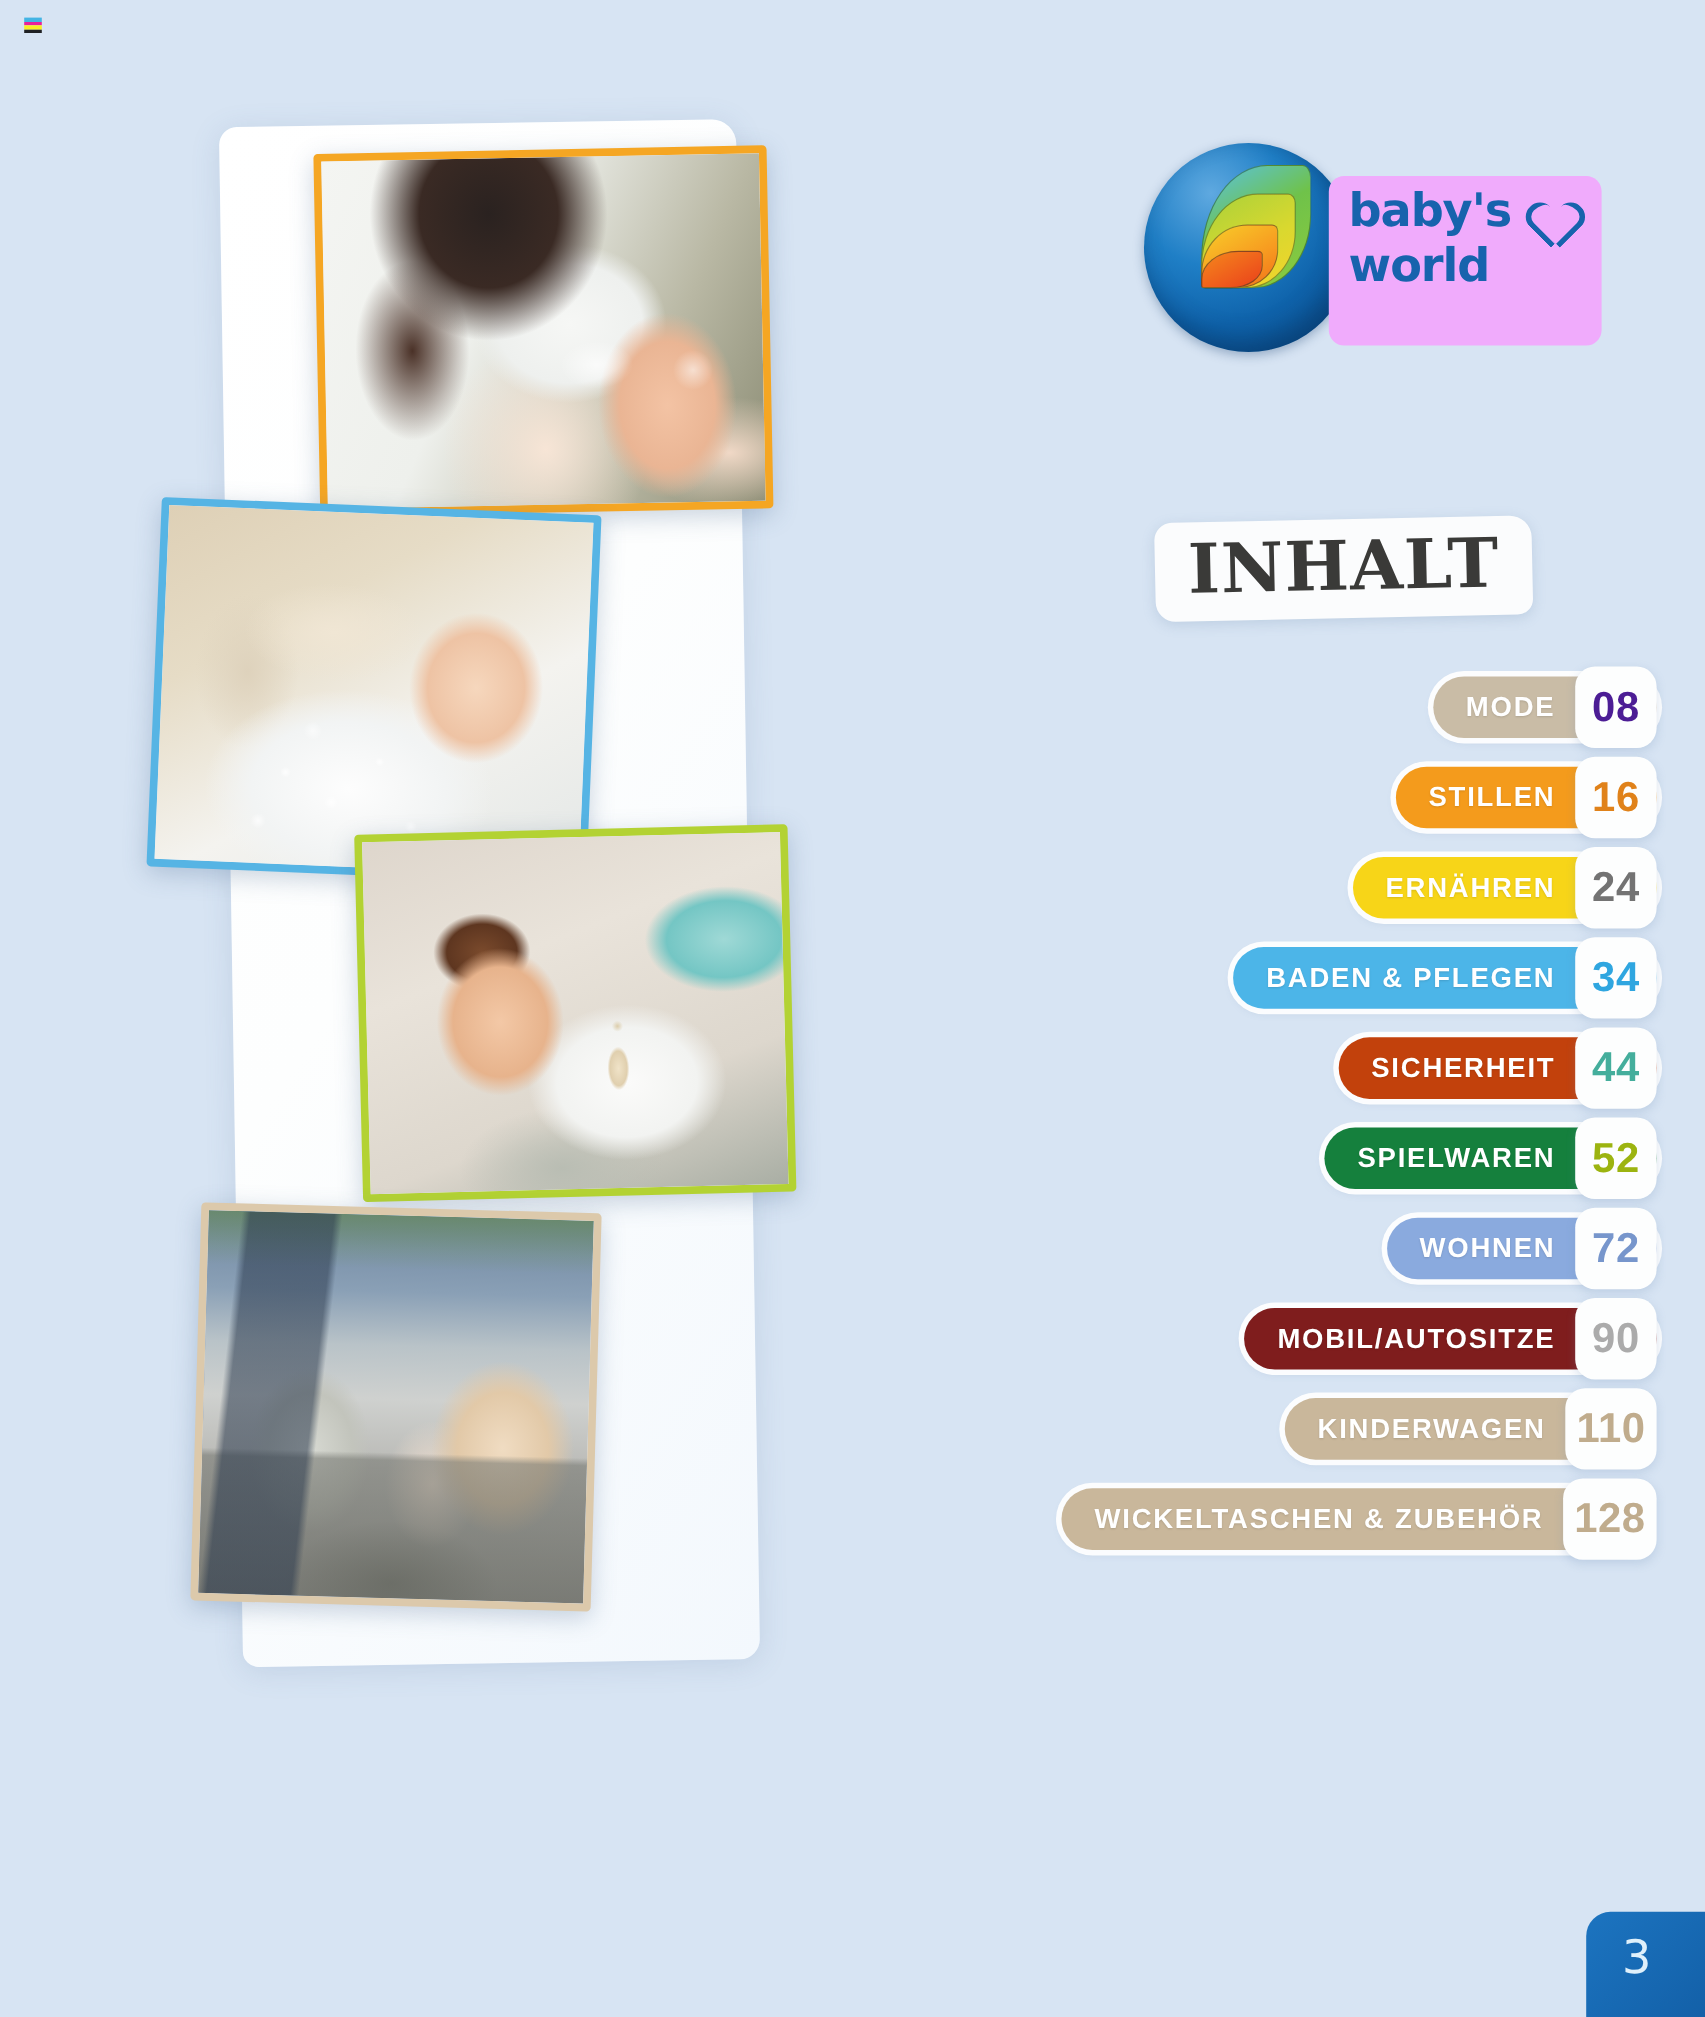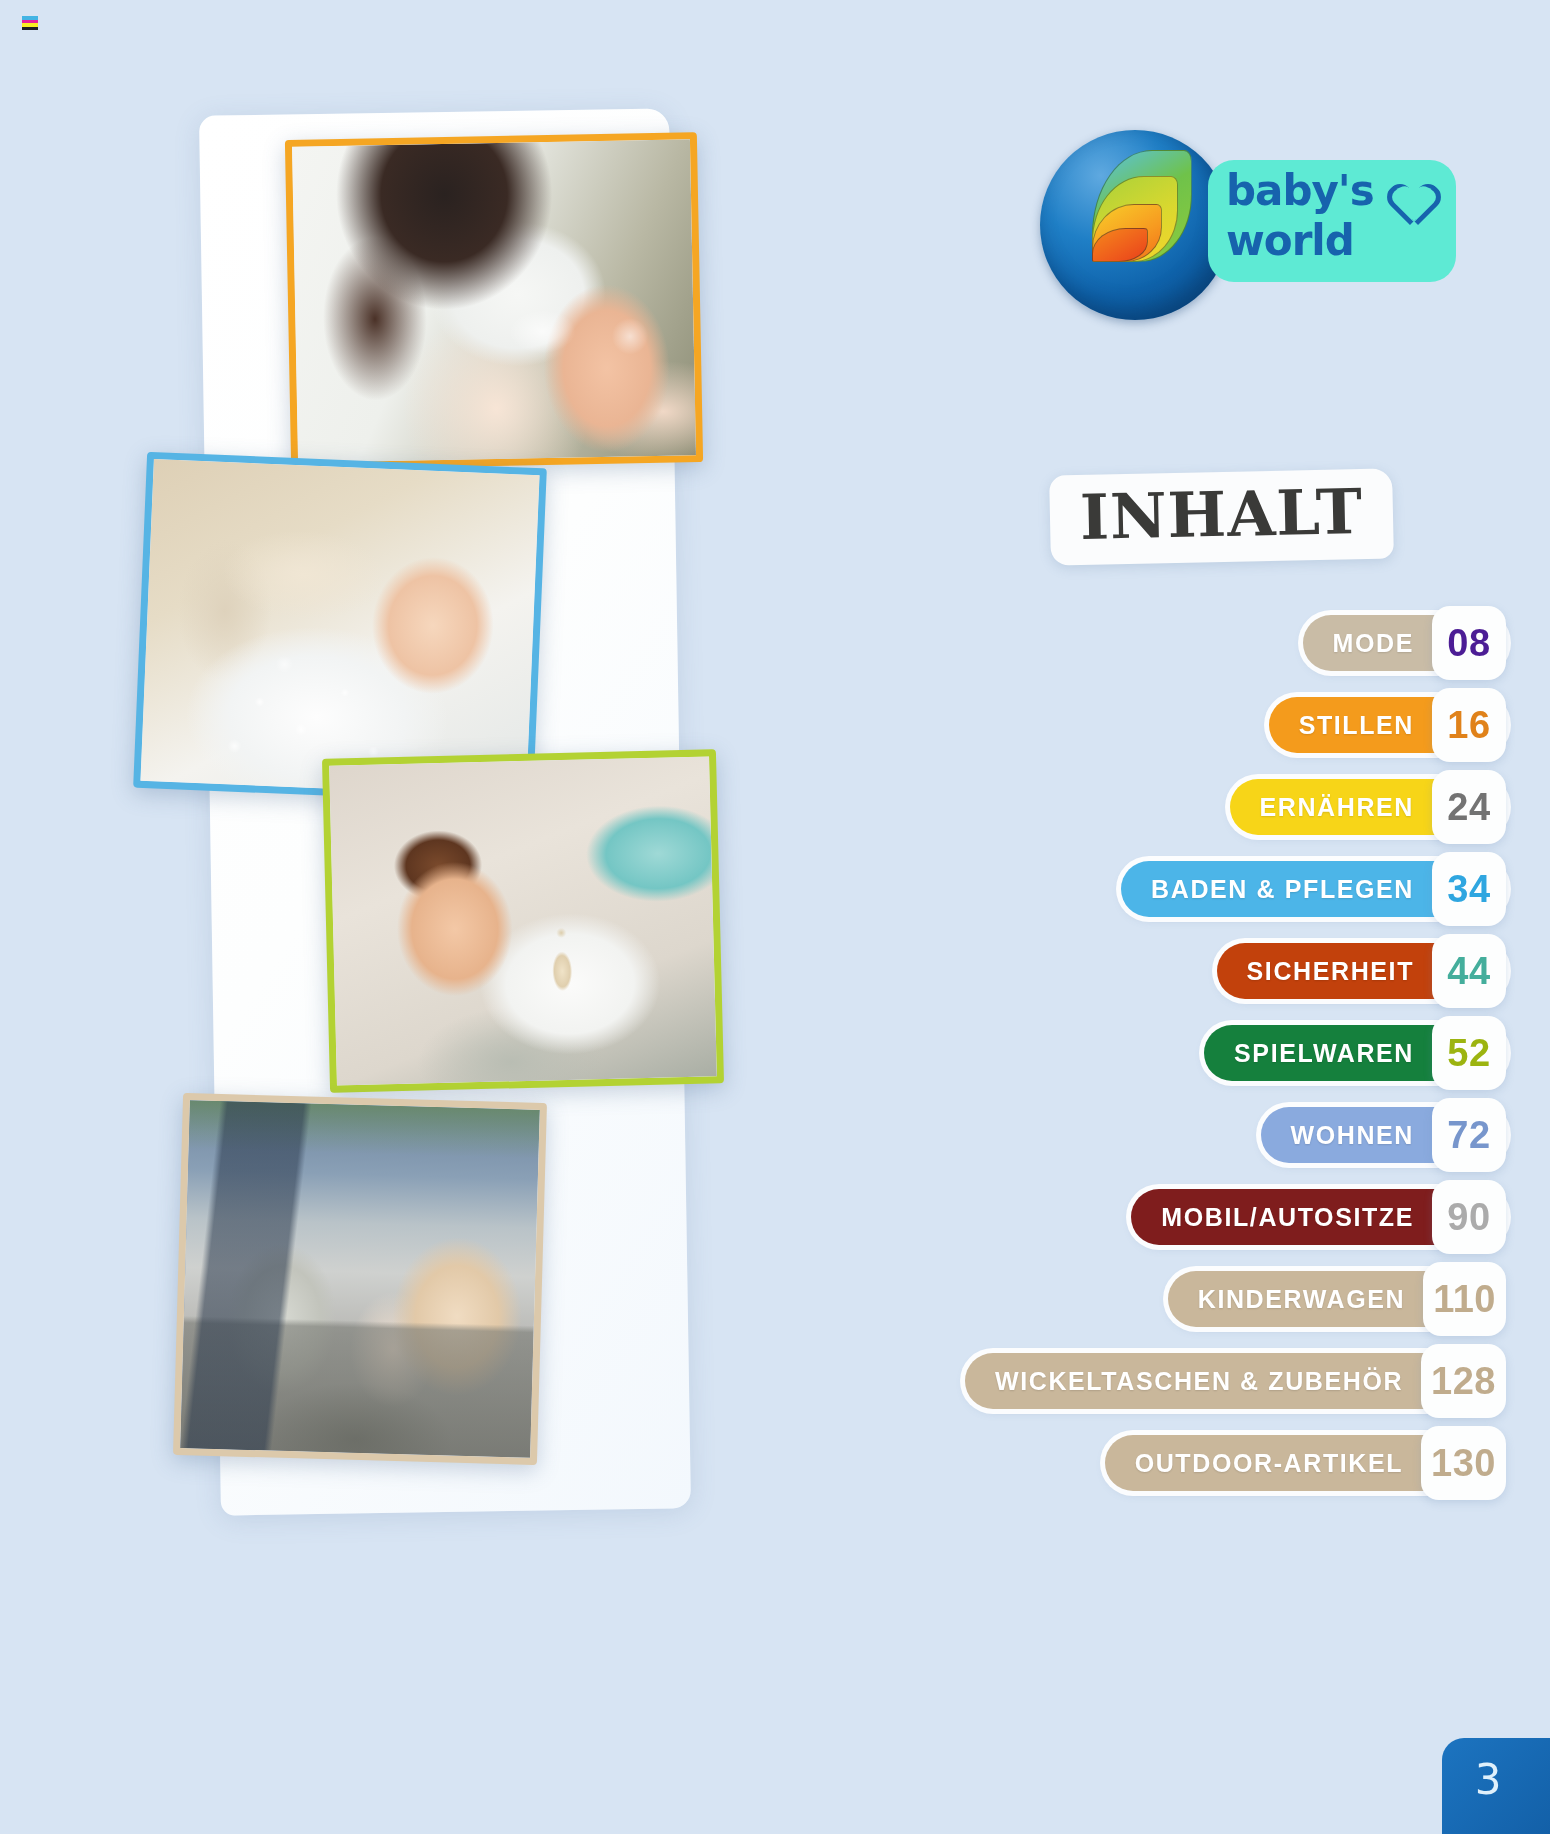--- a/index.html
+++ b/index.html
@@ -210,23 +210,23 @@
     color: #ffffff;
     font-size: 54px;
     font-weight: 700;
     letter-spacing: -1px;
     font-family: "DejaVu Sans", sans-serif;
     text-shadow: 0 2px 4px rgba(10,45,85,.55);
   }
   .logo-bw {
     position: absolute;
     left: 168px; top: 38px;
-    width: 248px; height: 122px;
-    background: #5eead4;
-    border-radius: 26px;
+    width: 248px; height: 154px;
+    background: #f0abfc;
+    border-radius: 14px;
   }
   .bw-text {
     position: absolute;
     left: 18px; top: 6px;
     color: #1763ad;
     font-family: "DejaVu Sans", sans-serif;
     font-weight: 700;
     font-size: 42px;
     line-height: 50px;
     letter-spacing: -1px;
@@ -460,26 +460,18 @@
         </div>
       </div>
       <div class="toc-row">
         <div class="toc-pill" style="background: rgb(201, 183, 155);">
           <span>WICKELTASCHEN &amp; ZUBEHÖR</span>
         </div>
         <div class="toc-num" style="color: rgb(192, 172, 141);">
           <span>128</span>
         </div>
       </div>
-      <div class="toc-row">
-        <div class="toc-pill" style="background: rgb(201, 183, 155);">
-          <span>OUTDOOR-ARTIKEL</span>
-        </div>
-        <div class="toc-num" style="color: rgb(192, 172, 141);">
-          <span>130</span>
-        </div>
-      </div>
     </div>
 
   <div class="page-tab">
     <span>3</span>
   </div>
 </div>
 
 </body></html>

